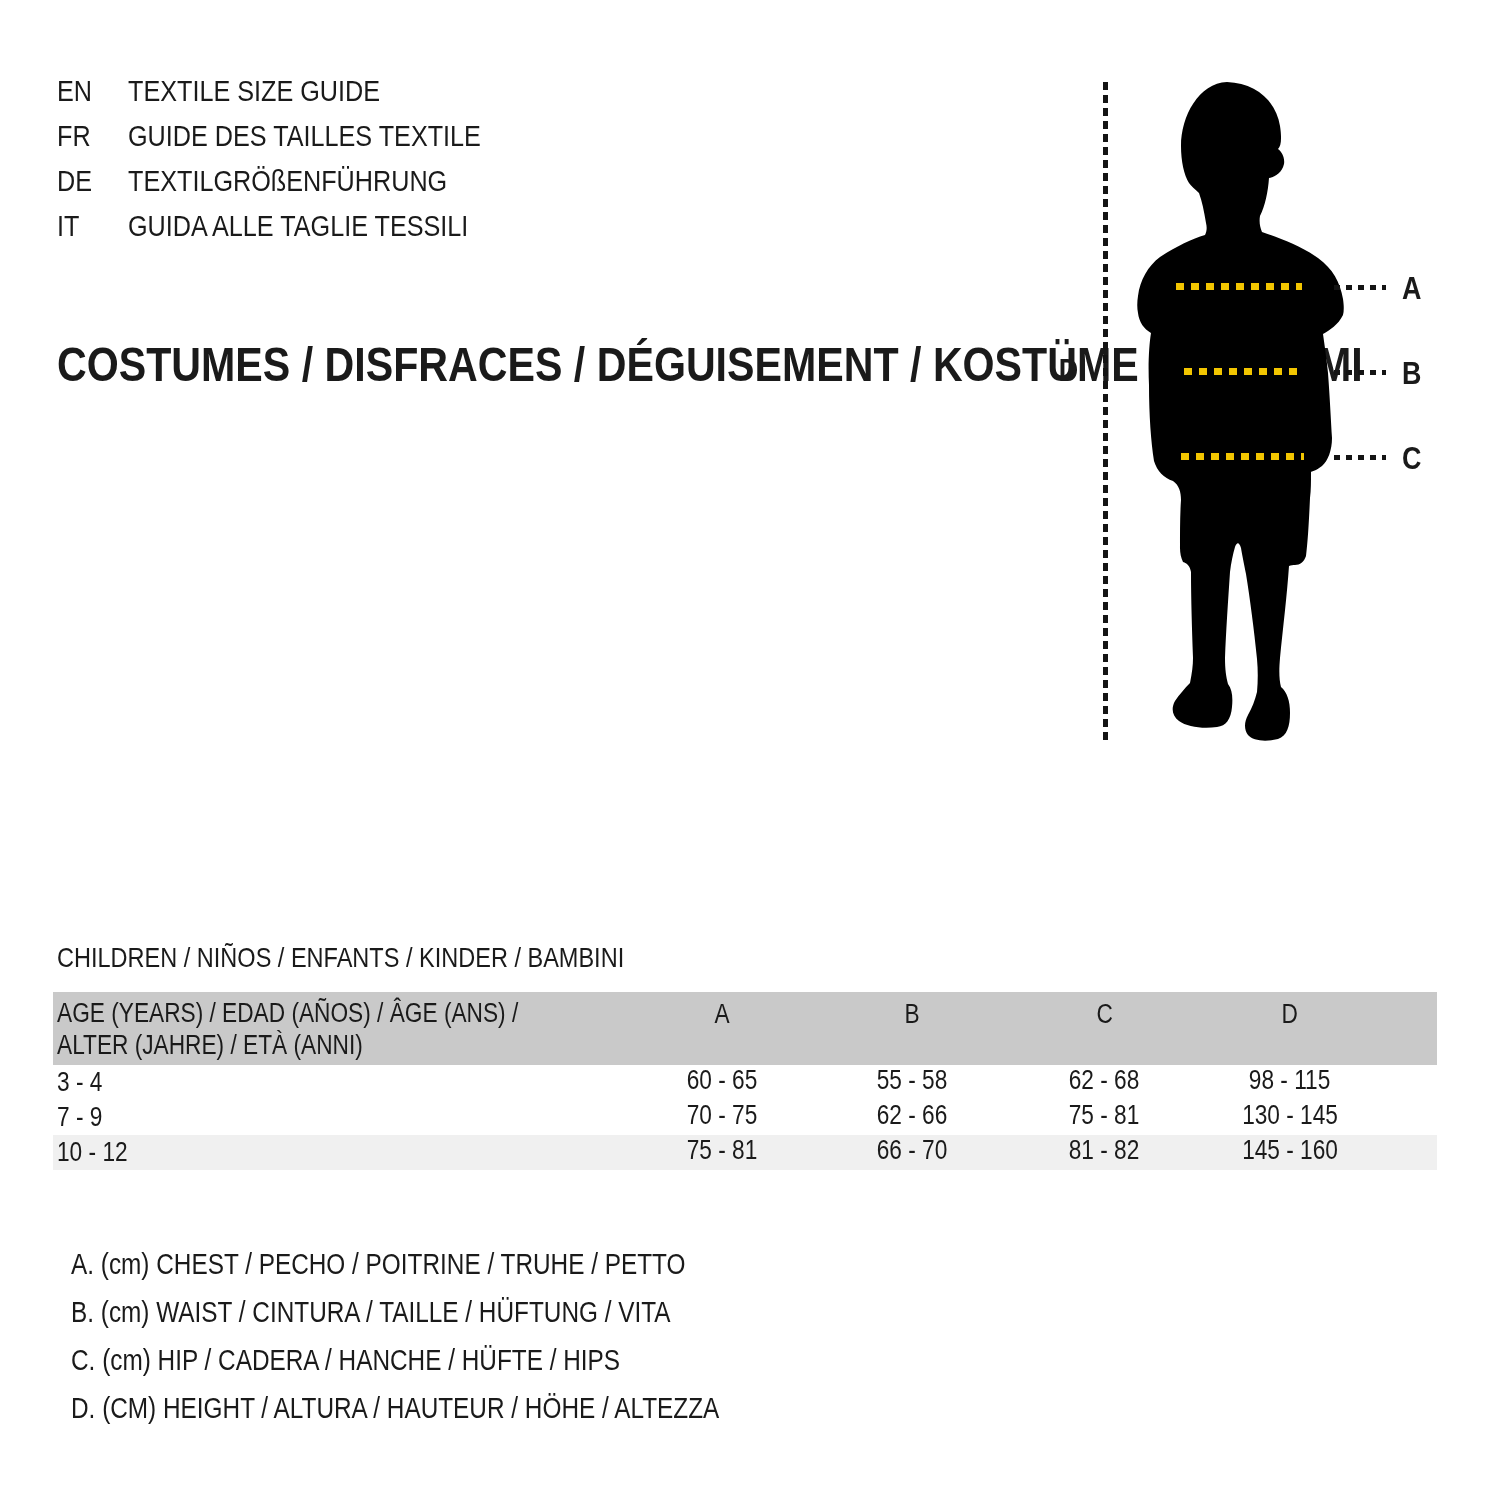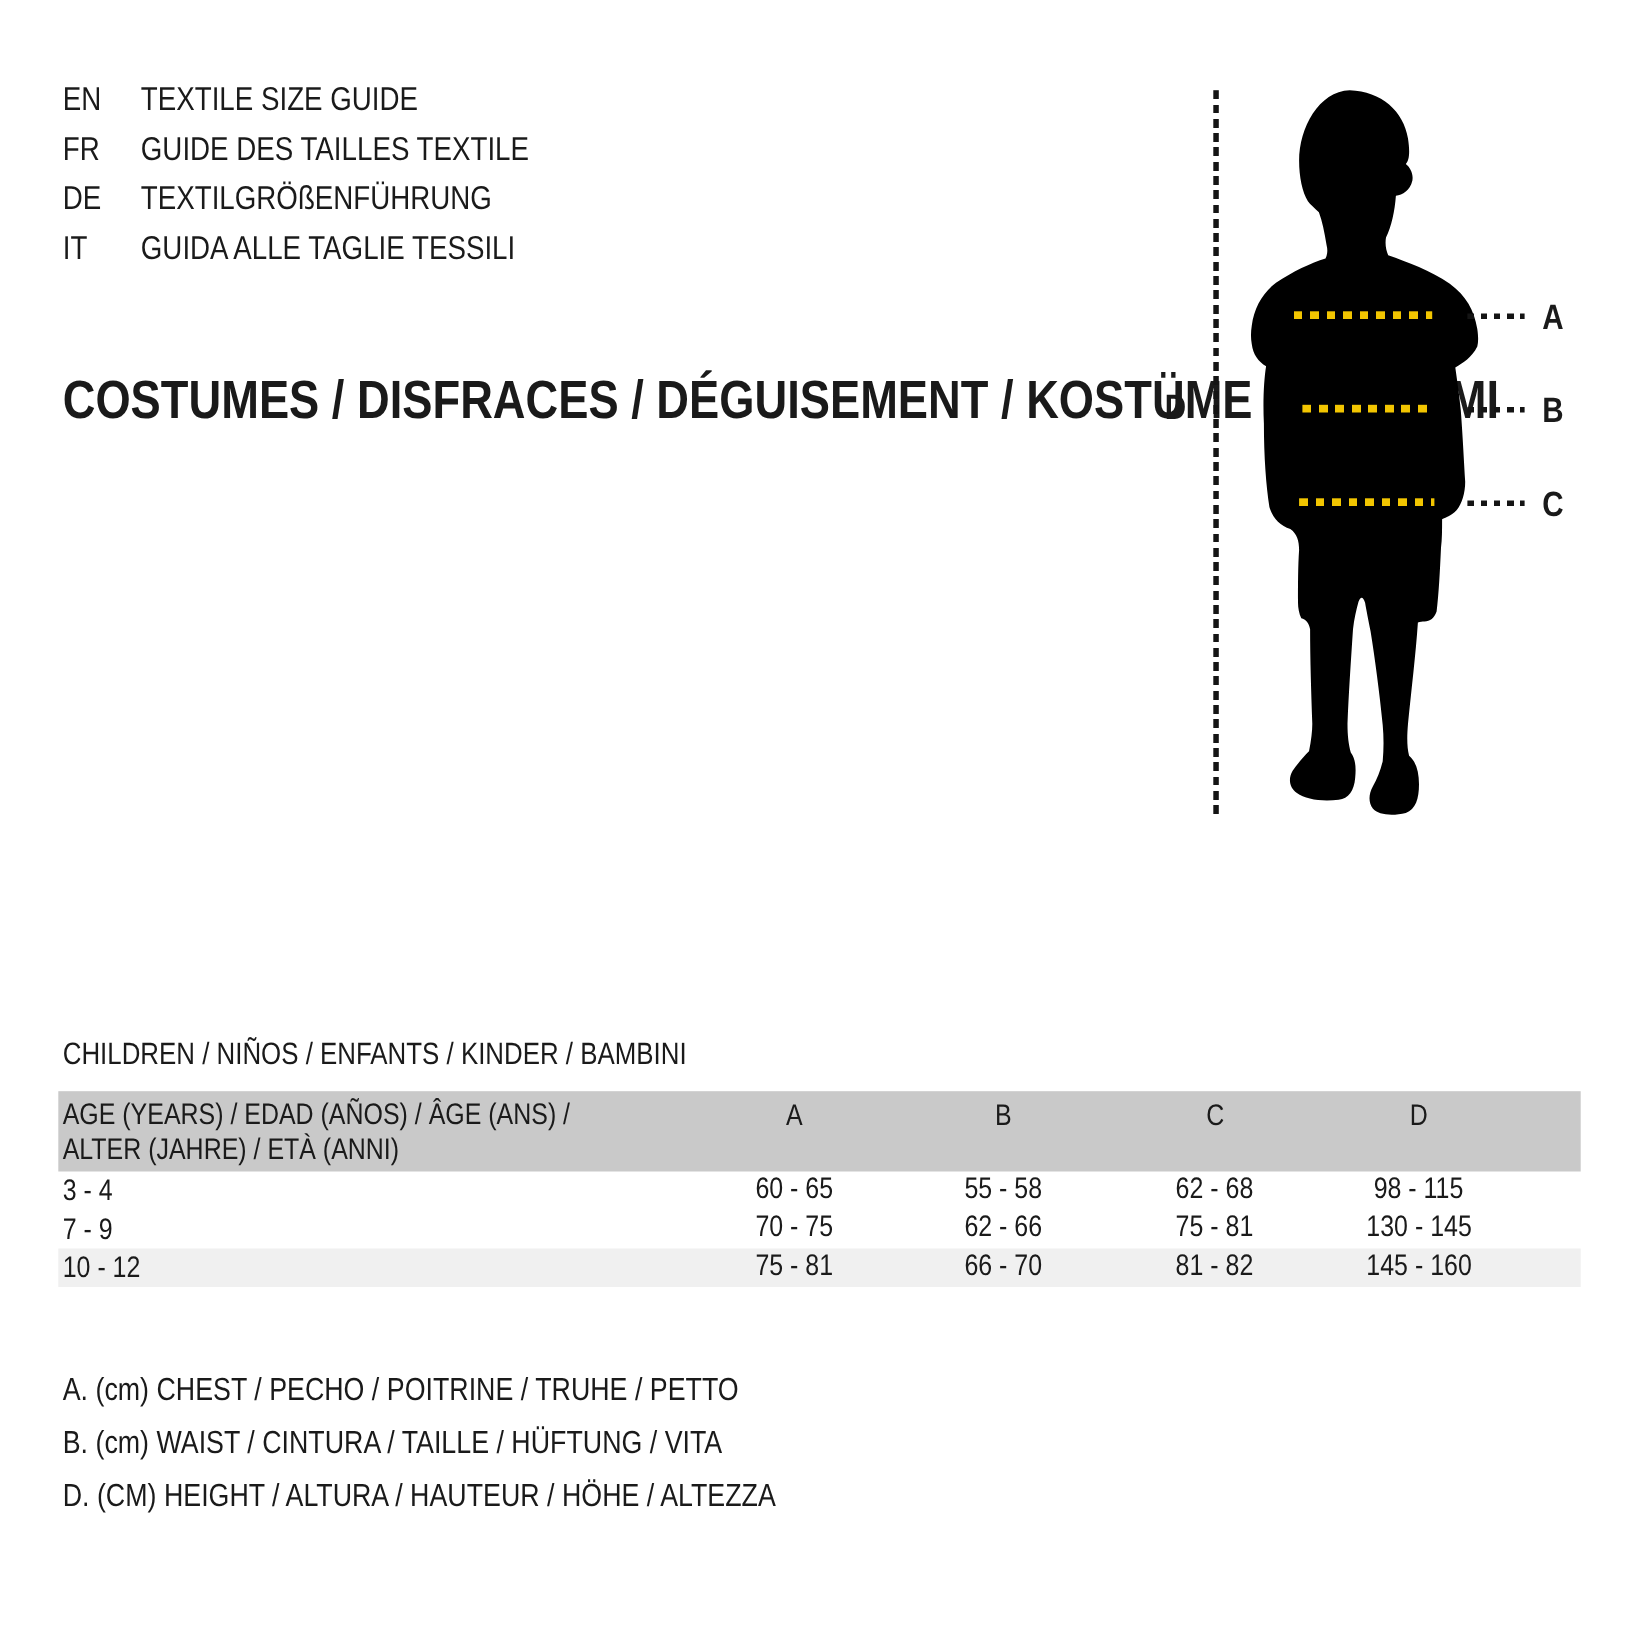--- a/index.html
+++ b/index.html
@@ -47,21 +47,21 @@
   .t-header{background:#c9c9c9;height:73px;}
   .t-age-header{padding:5px 0 0 4px;line-height:32px;}
   .t-age-header span{display:block;}
   .t-colhead{padding-top:7px;text-align:center;}
   .t-row{height:35px;align-items:center;}
   .t-row.striped{background:#f0f0f0;}
   .t-age{padding-left:4px;display:flex;align-items:center;height:100%;}
   .t-val{display:flex;align-items:flex-start;justify-content:center;height:100%;}
 
   
-  .legend{position:absolute;left:57px;top:1240px;}
+  .legend{position:absolute;left:71px;top:1240px;}
   .legend-line{height:48px;display:flex;align-items:center;font-size:29px;}
 </style>
 </head>
 <body>
 
 <div class="page">
 
   <section class="lang-block">
     <div class="lang-row">
       <span class="lang-code"><span class="cond">EN</span></span>
@@ -242,17 +242,20 @@
   </div>
 
   <div class="legend">
     <div class="legend-line">
         <span class="cond">A. (cm) CHEST / PECHO / POITRINE / TRUHE / PETTO</span>
       </div>
     <div class="legend-line">
         <span class="cond">B. (cm) WAIST / CINTURA / TAILLE / HÜFTUNG / VITA</span>
       </div>
     <div class="legend-line">
+        <span class="cond">C. (cm) HIP / CADERA / HANCHE / HÜFTE / HIPS</span>
+      </div>
+    <div class="legend-line">
         <span class="cond">D. (CM) HEIGHT / ALTURA / HAUTEUR / HÖHE / ALTEZZA</span>
       </div>
   </div>
 
 </div>
 
 </body></html>

